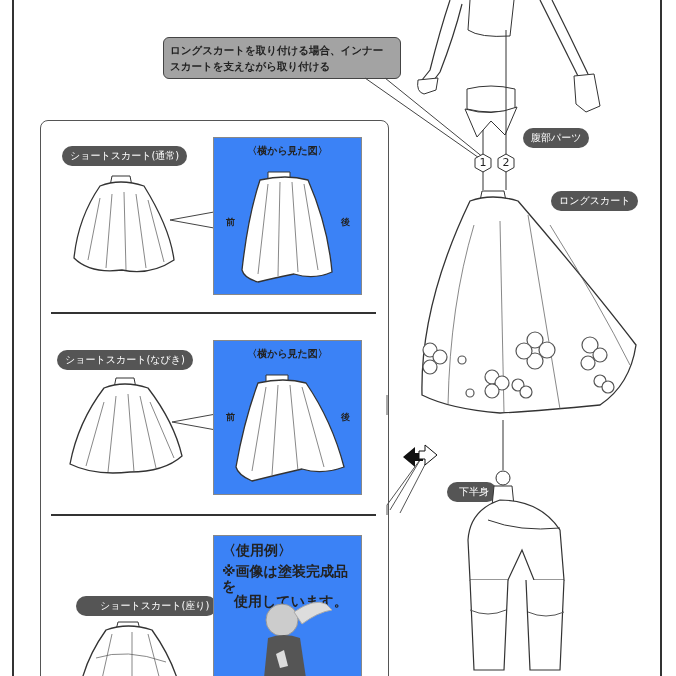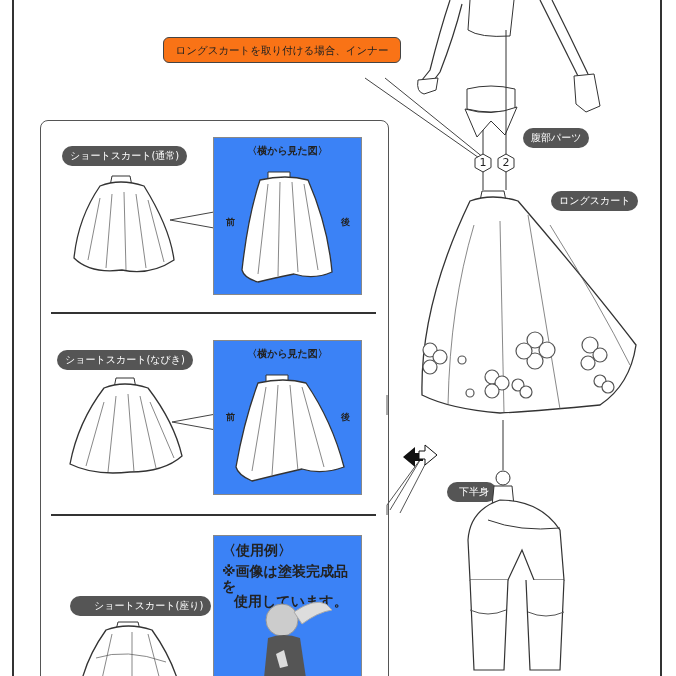--- a/index.html
+++ b/index.html
@@ -8,35 +8,36 @@
   .page-border { position:absolute; top:0; bottom:0; width:2px; background:#333; }
   .pill { position:absolute; background:#555; color:#fff; font-weight:normal;
           border-radius:12px; padding:2px 8px; font-size:10px; white-space:nowrap;
           line-height:16px; }
   .panel { position:absolute; border:1.5px solid #555; border-radius:8px; background:#fff; }
   .subbox { position:absolute; border:1.5px solid #888; border-radius:0; background:#3b82f6; }
   .subbox-title { position:absolute; left:0; right:0; top:6px; text-align:center;
                   font-size:10px; font-weight:bold; color:#222; }
   .dir { position:absolute; font-size:9px; font-weight:bold; color:#222; }
   .divider { position:absolute; height:1.5px; background:#333; }
-  .callout { position:absolute; border:1.5px solid #444; border-radius:6px; background:#f97316;
-             font-size:10.5px; font-weight:normal; padding:4px 6px; line-height:16px; color:#222;text-align:center; }
+  .callout { position:absolute; border:1.5px solid #444; border-radius:6px; background:#a3a3a3;
+             font-size:10.5px; font-weight:bold; padding:4px 6px; line-height:16px; color:#222; }
   .hex { position:absolute; width:16px; height:16px; font-size:11px; text-align:center; line-height:16px; }
   .usage-title { position:absolute; left:8px; top:6px; font-size:14px; font-weight:bold; }
   .usage-note { position:absolute; left:8px; top:28px; font-size:14px; font-weight:bold; line-height:15px; }
   svg { position:absolute; overflow:visible; }
 </style>
 </head>
 <body>
 
 <div class="page-border" style="left:12px;"></div>
 <div class="page-border" style="left:660px;"></div>
 
 <div class="callout" style="left:163px; top:37px; width:224px;">
   <div>ロングスカートを取り付ける場合、インナー</div>
+  <div>スカートを支えながら取り付ける</div>
 </div>
 <svg style="left:0;top:0;" width="676" height="676">
   <line x1="365" y1="78" x2="482" y2="160" stroke="#444" stroke-width="1"></line>
   <line x1="385" y1="78" x2="484" y2="158" stroke="#444" stroke-width="1"></line>
 </svg>
 
 <div class="panel" style="left:40px; top:120px; width:347px; height:580px;"></div>
 
 <div class="pill" style="left:62px; top:146px;">ショートスカート(通常)</div>
 <svg style="left:70px;top:168px;" width="110" height="110">
@@ -75,21 +76,21 @@
   <div class="dir" style="left:127px; top:70px;">後</div>
   <svg style="left:18px;top:30px;" width="115" height="115">
     <path d="M34 4 L56 4 L56 12 L34 12 Z" fill="#fff" stroke="#333"></path>
     <path d="M26 12 Q52 6 74 12 Q100 50 112 96 Q90 104 70 98 Q44 104 20 110 Q6 104 4 96 Q12 50 26 12 Z" fill="#fff" stroke="#333" stroke-width="1.3"></path>
     <path d="M34 16 L20 100 M46 14 L40 104 M58 14 L66 100 M70 16 L92 96" stroke="#555" stroke-width="0.7" fill="none"></path>
   </svg>
 </div>
 
 <div class="divider" style="left:51px; top:514px; width:325px;"></div>
 
-<div class="pill" style="left:70px; top:596px;padding-left:24px;">ショートスカート(座り)</div>
+<div class="pill" style="left:76px; top:596px;padding-left:24px;">ショートスカート(座り)</div>
 <svg style="left:76px;top:618px;" width="110" height="70">
   <path d="M42 4 L62 4 L64 12 L40 12 Z" fill="#fff" stroke="#333"></path>
   <path d="M30 12 Q52 4 76 12 Q96 40 104 70 L4 70 Q10 40 30 12 Z" fill="#fff" stroke="#333" stroke-width="1.3"></path>
   <path d="M20 40 Q50 30 90 44 M36 16 L24 70 M56 14 L56 70 M72 16 L86 70" stroke="#555" stroke-width="0.7" fill="none"></path>
 </svg>
 <div class="subbox" style="left:213px; top:535px; width:147px; height:160px;">
   <div class="usage-title">〈使用例〉</div>
   <div class="usage-note">
     <div>※画像は塗装完成品を</div>
     <div style="padding-left:12px;">使用しています。</div>

